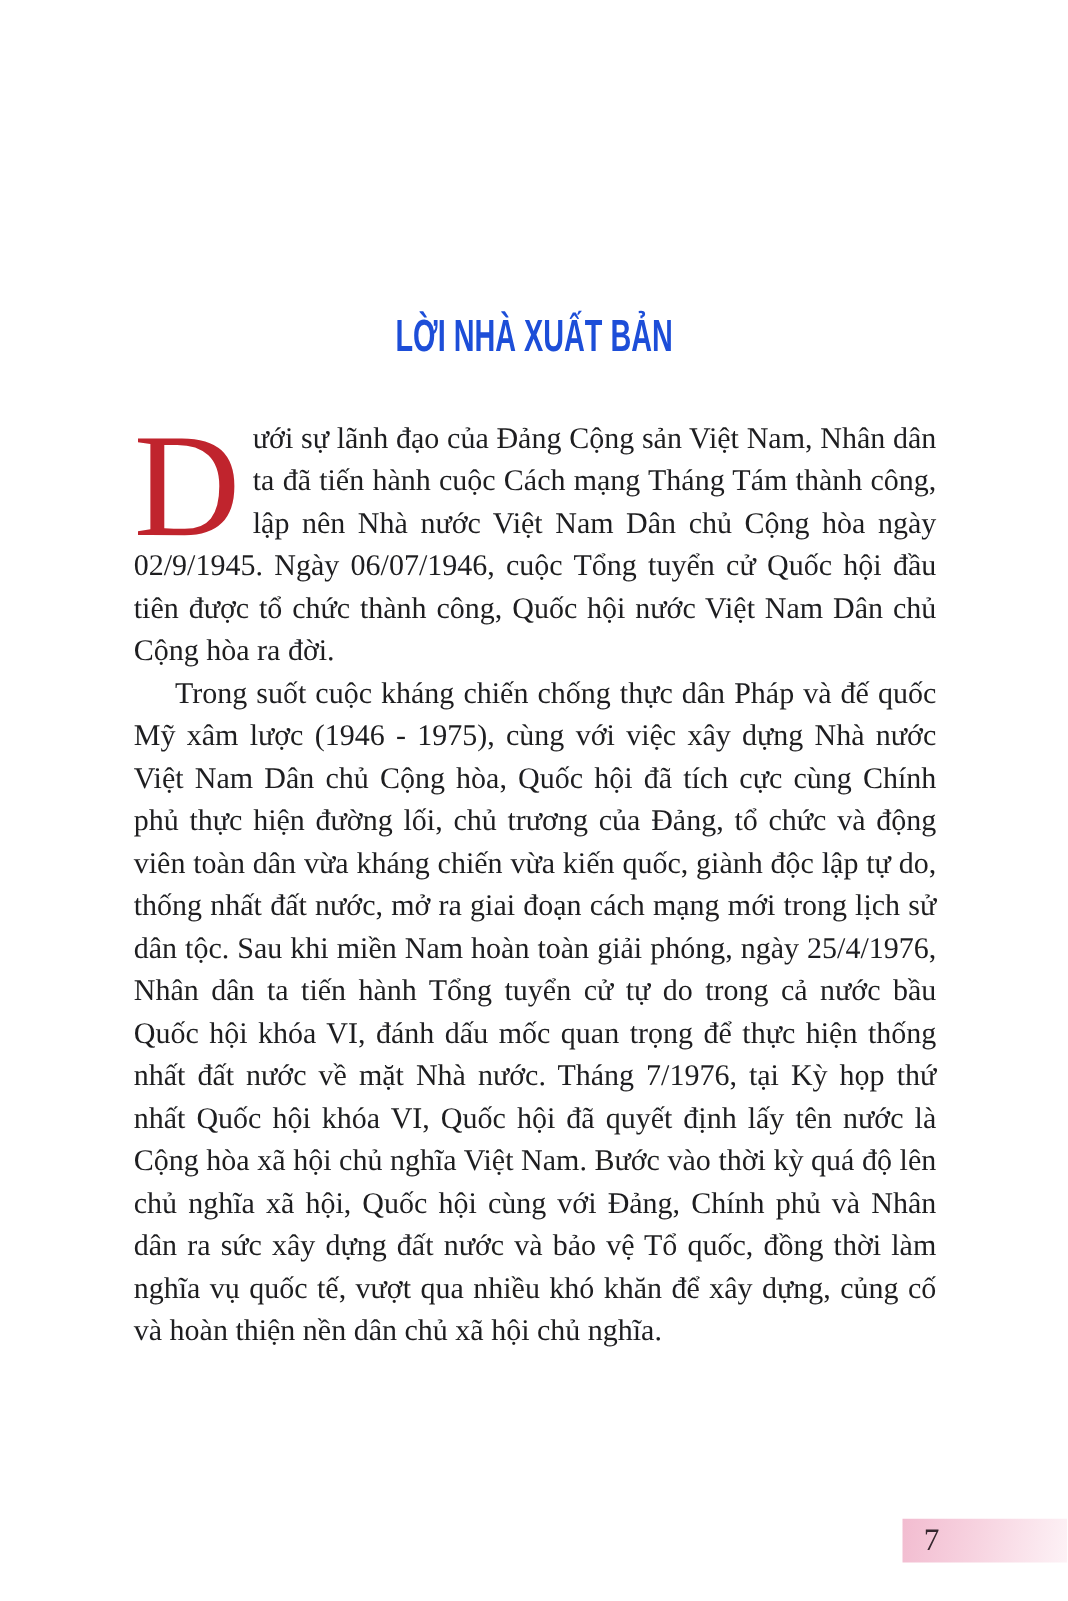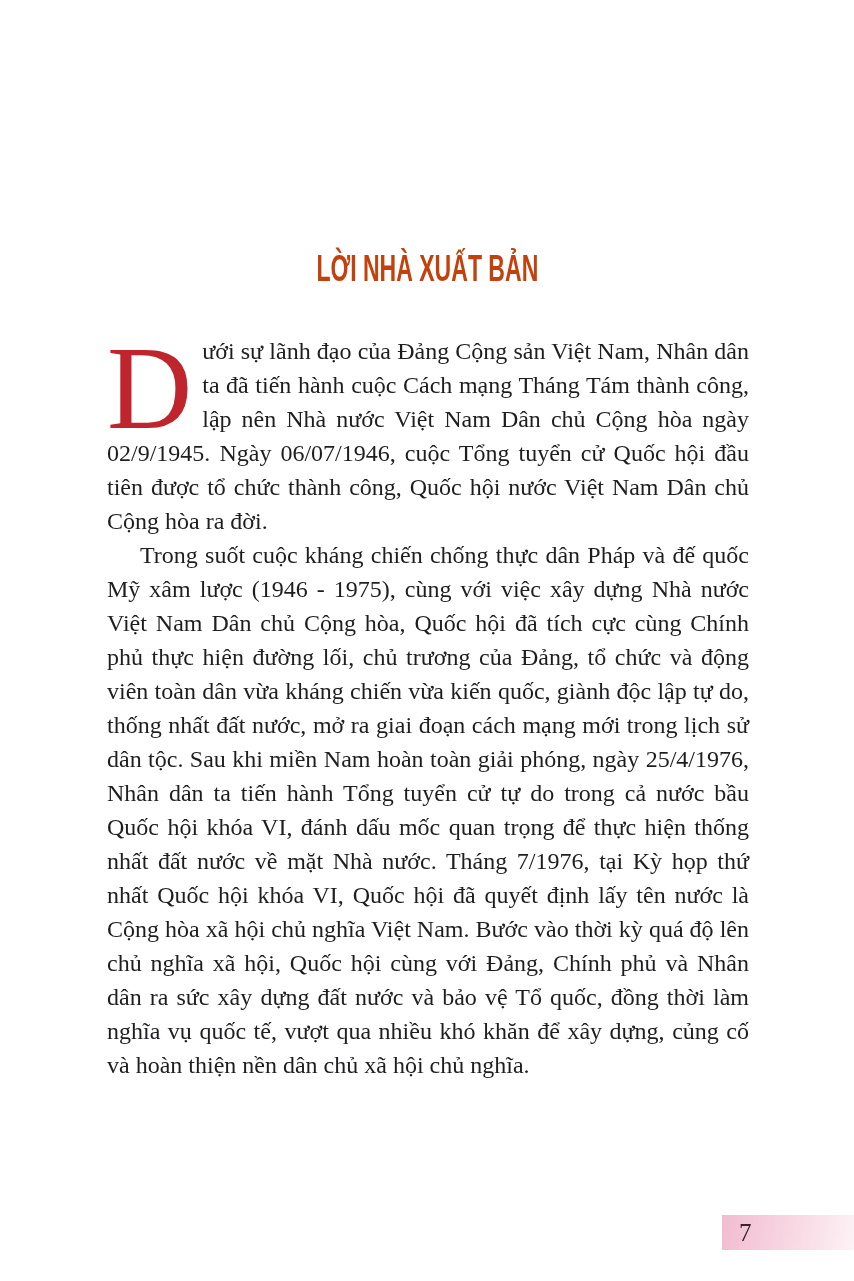--- a/index.html
+++ b/index.html
@@ -14,21 +14,21 @@
     background: #ffffff;
     overflow: hidden;
   }
   .heading {
     position: absolute;
     top: 243px;
     left: 0;
     width: 854px;
     margin: 0;
     text-align: center;
-    color: #c2410c;
+    color: #1d4ed8;
     font-family: "Liberation Sans", sans-serif;
     font-weight: 700;
     font-size: 36px;
     line-height: 52px;
     white-space: nowrap;
   }
   .heading .condensed {
     display: inline-block;
     transform: scaleX(0.64);
     transform-origin: center center;

